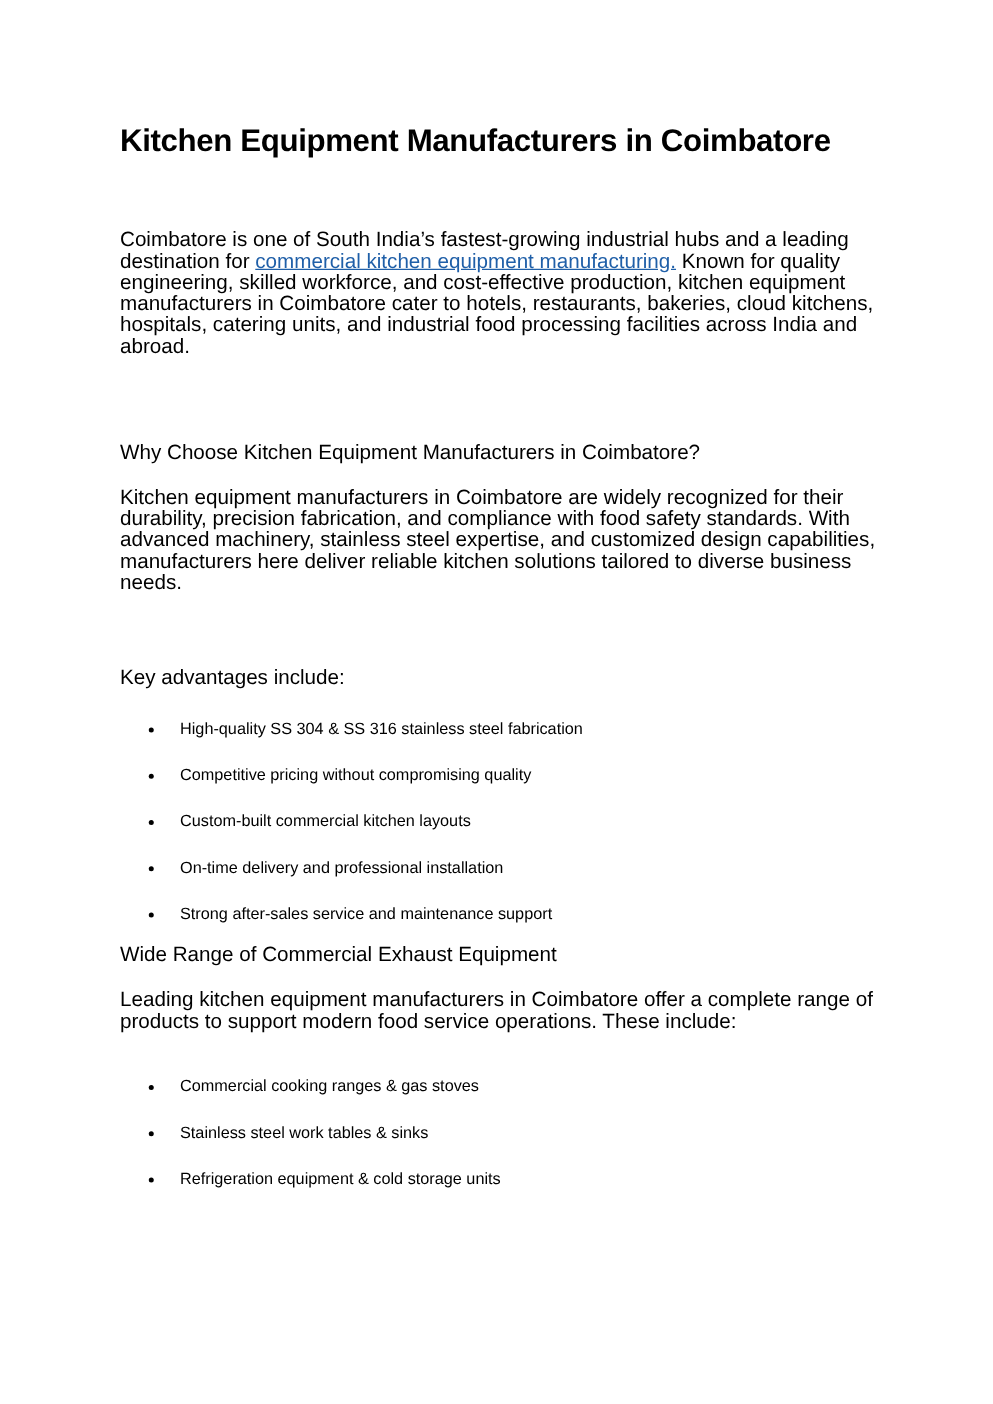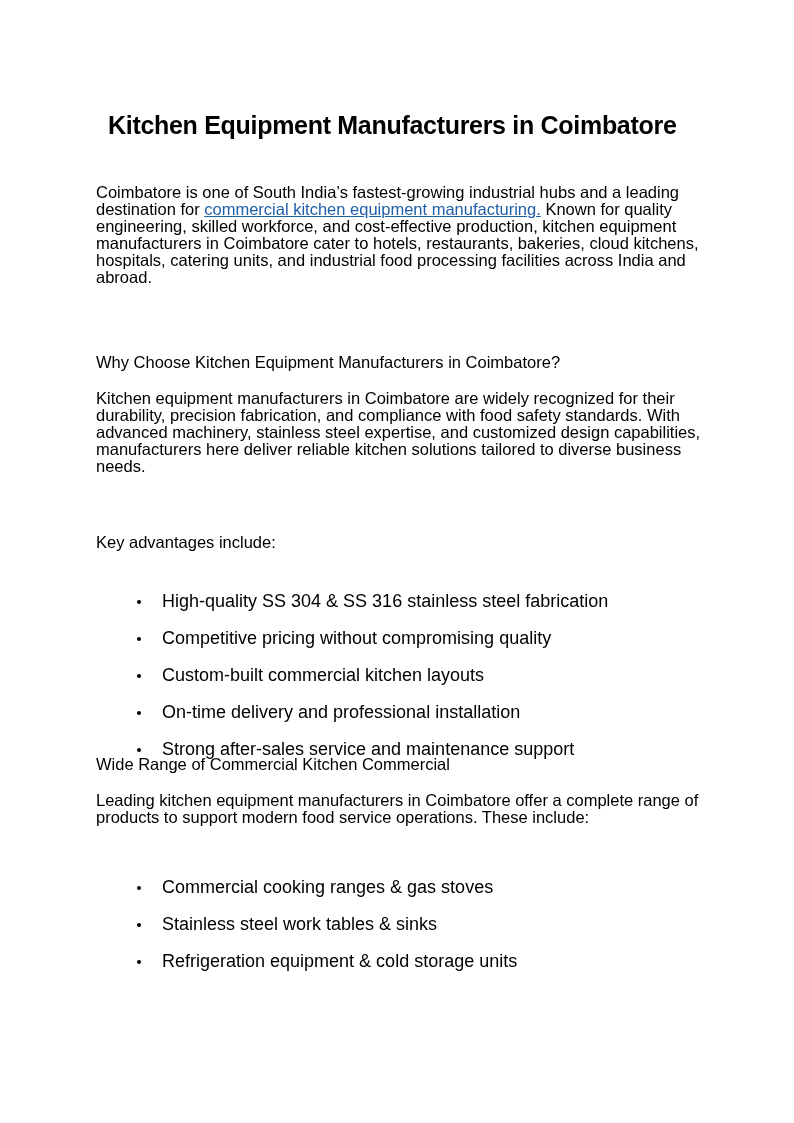--- a/index.html
+++ b/index.html
@@ -1,24 +1,24 @@
 <!DOCTYPE html>
 <html><head>
 <meta charset="utf-8">
 <style>
   html, body { margin: 0; padding: 0; background: #ffffff; }
   body { width: 794px; height: 1123px; position: relative; overflow: hidden;
          font-family: "Liberation Sans", sans-serif; color: #000; }
   .page { position: absolute; left: 96px; top: 0; width: 610px; }
-  h1 { position: absolute; top: 99px; left: 0; margin: 12px; font-size: 25px; font-weight: bold;
+  h1 { position: absolute; top: 99px; left: 0; margin: 0; font-size: 25px; font-weight: bold;
        letter-spacing: -0.3px; white-space: nowrap; }
   .p { position: absolute; left: 0; margin: 0; font-size: 16.5px; line-height: 17px; width: 610px; }
   .b { font-weight: normal; }
   a { color: #1f5fa8; text-decoration: underline; }
-  ul { position: absolute; left: 0; margin: 18px; padding: 0; list-style: none; font-size: 18px; }
+  ul { position: absolute; left: 0; margin: 0; padding: 0; list-style: none; font-size: 13px; }
   ul li { position: relative; padding-left: 48px; height: 37px; line-height: 26px; white-space: nowrap; }
   ul li::before { content: ""; position: absolute; left: 23px; top: 12px; width: 4px; height: 4px;
                   border-radius: 50%; background: #000; }
 </style>
 </head>
 <body>
 
 <div class="page">
   <h1>Kitchen Equipment Manufacturers in Coimbatore</h1>
 
@@ -31,21 +31,21 @@
   <p class="p b" style="top:534px">Key advantages include:</p>
 
   <ul style="top:570px">
     <li>High-quality SS 304 &amp; SS 316 stainless steel fabrication</li>
     <li>Competitive pricing without compromising quality</li>
     <li>Custom-built commercial kitchen layouts</li>
     <li>On-time delivery and professional installation</li>
     <li>Strong after-sales service and maintenance support</li>
   </ul>
 
-  <p class="p" style="top:756px">Wide Range of Commercial Kitchen Commercial</p>
+  <p class="p" style="top:756px">Wide Range of Commercial Exhaust Equipment</p>
 
   <p class="p" style="top:792px">Leading kitchen equipment manufacturers in Coimbatore offer a complete range of products to support modern food service operations. These include:</p>
 
   <ul style="top:856px">
     <li>Commercial cooking ranges &amp; gas stoves</li>
     <li>Stainless steel work tables &amp; sinks</li>
     <li>Refrigeration equipment &amp; cold storage units</li>
   </ul>
 </div>
 

